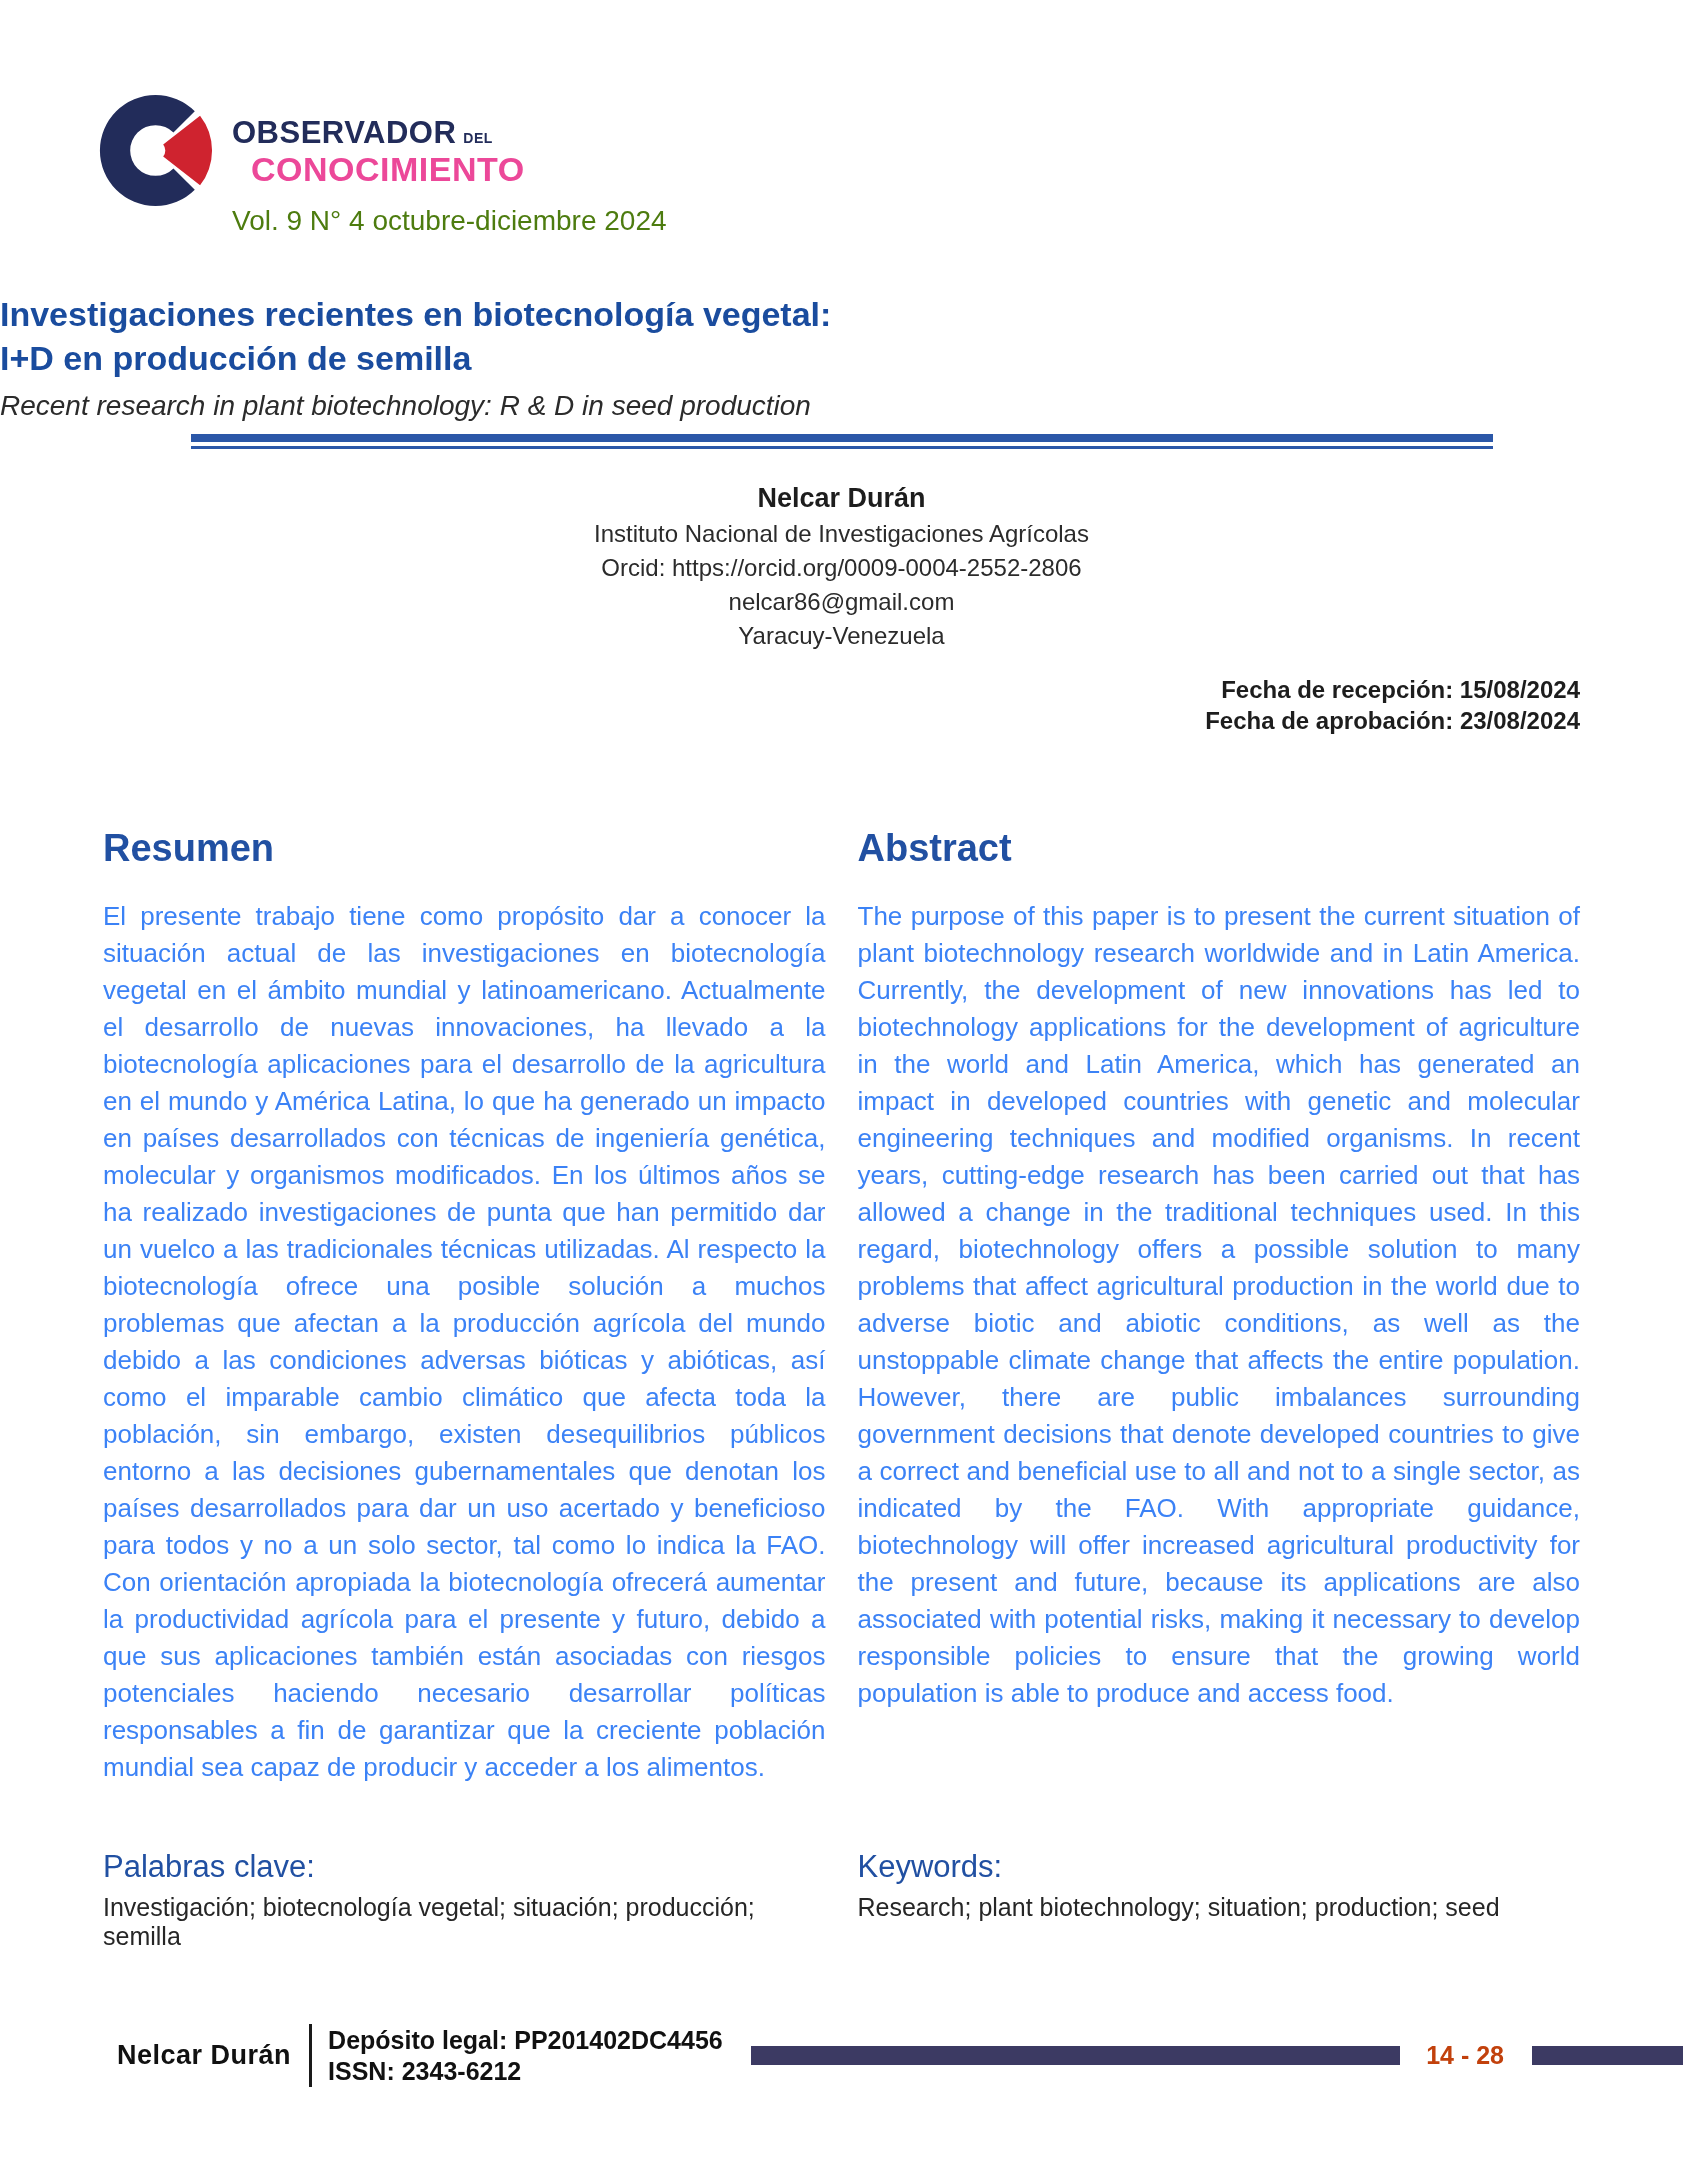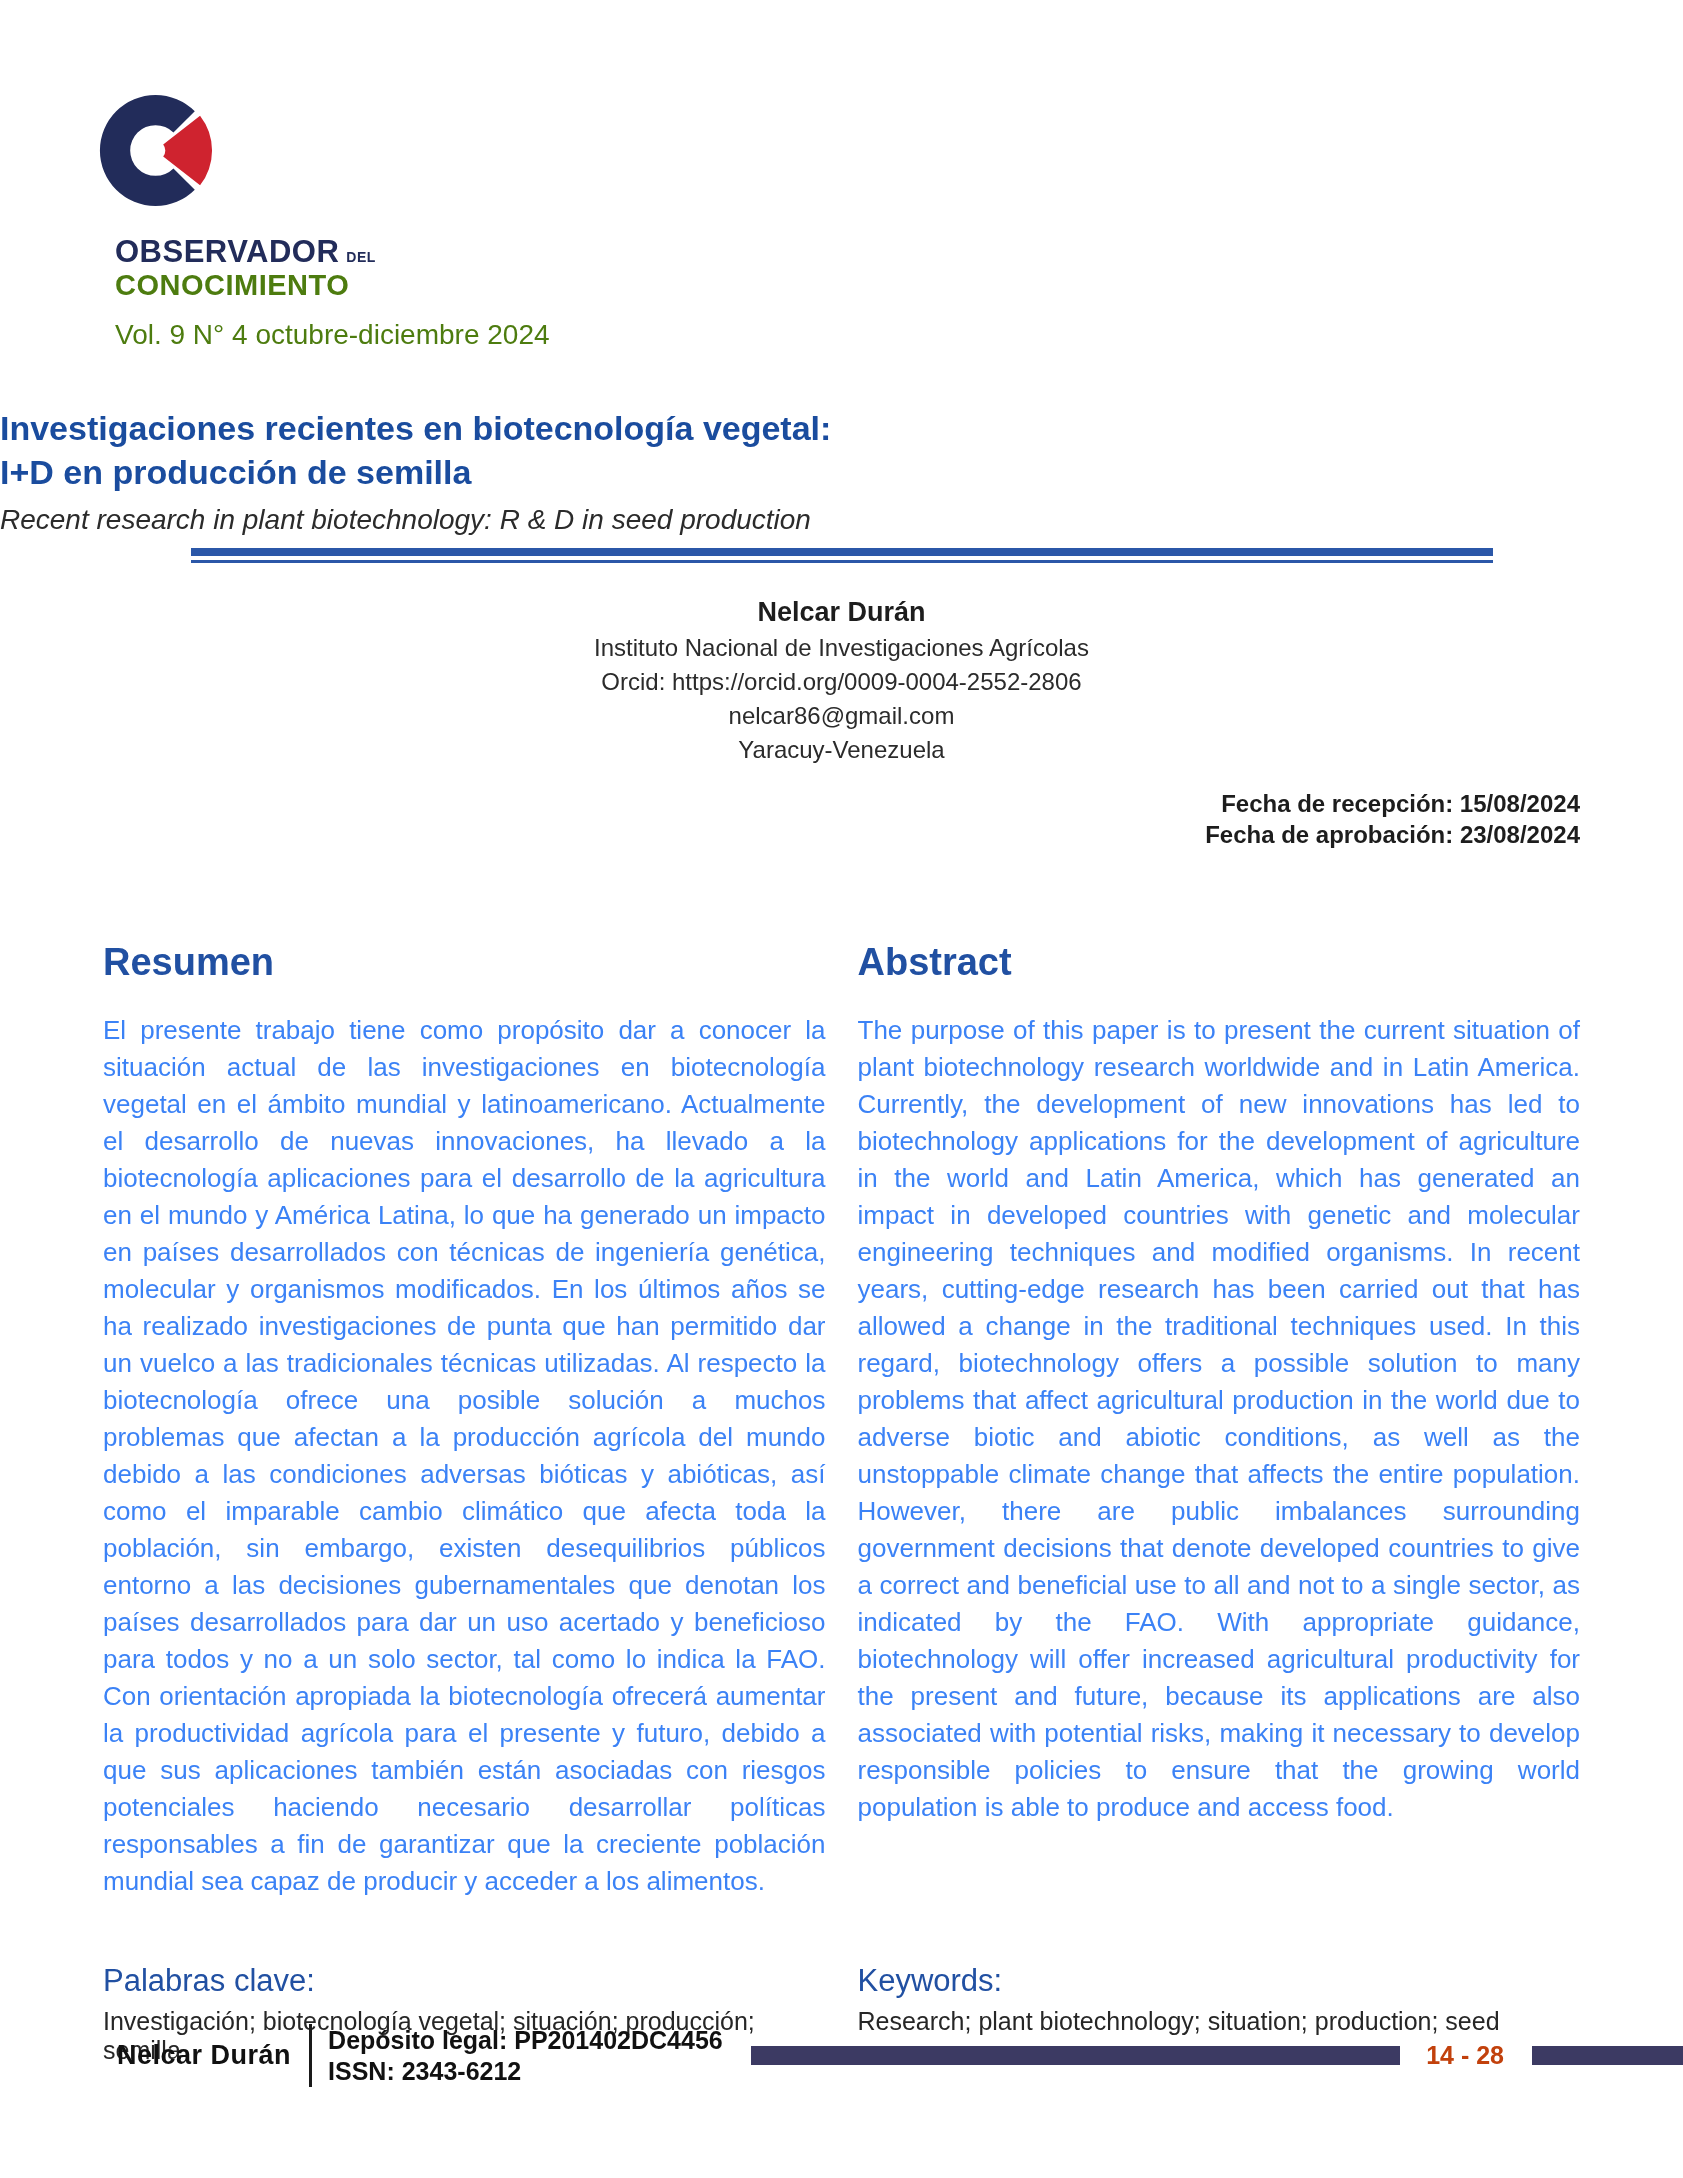--- a/index.html
+++ b/index.html
@@ -12,27 +12,26 @@
     font-family: "Liberation Sans", sans-serif;
     color: #262626;
     overflow: hidden;
   }
 
   
   .masthead {
     display: flex;
     align-items: flex-start;
     margin: 91px 0 0 97px;
-    flex-direction: column;
   }
   .logo-mark { width: 117px; height: 119px; flex: 0 0 auto; }
   .wordmark { margin: 26px 0 0 18px; line-height: 1; }
   .wm-line1 { font-size: 31px; font-weight: bold; color: #222c5a; letter-spacing: 0.5px; }
   .wm-del   { font-size: 14px; font-weight: bold; color: #222c5a; margin-left: 7px; letter-spacing: 0.5px; }
-  .wm-line2 { font-size: 29px; font-weight: bold; color: #4d7c0f; letter-spacing: 0.5px; margin-top: 4px; }
+  .wm-line2 { font-size: 34px; font-weight: bold; color: #ec4899; letter-spacing: 0.5px; margin-top: 4px; margin-left: 19px; }
   .issue-line { font-size: 28px; color: #4d7c0f; margin-top: 21px; font-weight: 400; }
 
   
   .title-block { margin-top: 57px; }
   .article-title { color: #1a4c9e; font-weight: bold; font-size: 34px; line-height: 44px; }
   .article-subtitle {
     margin-top: 10px;
     font-style: italic;
     font-size: 28px;
     color: #2b2b2b;

